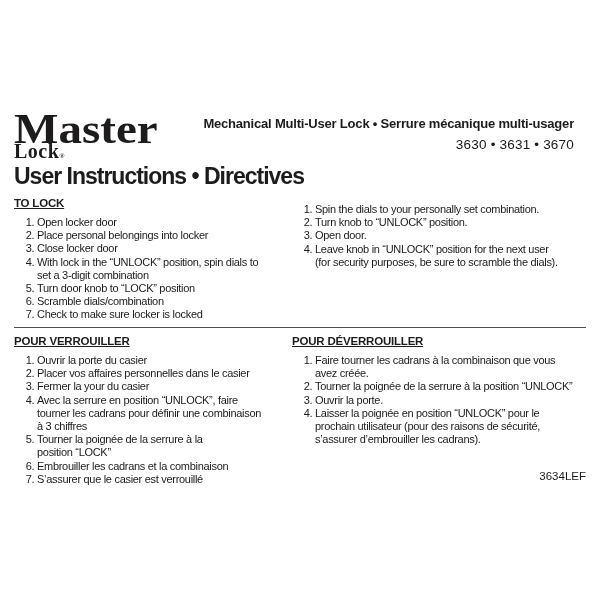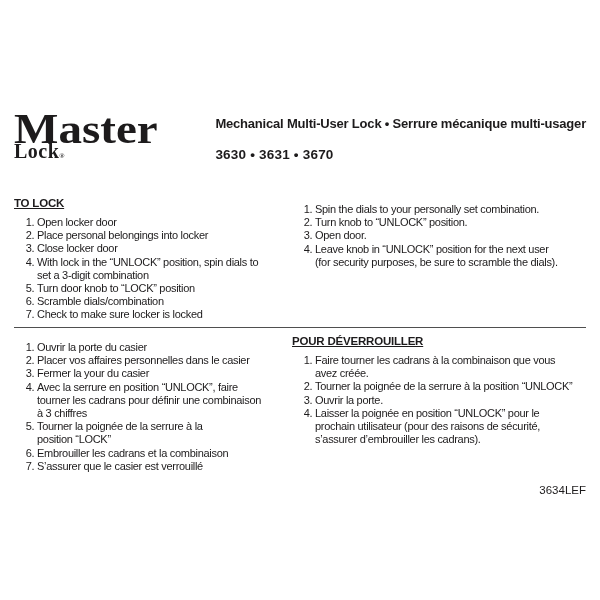--- a/index.html
+++ b/index.html
@@ -28,35 +28,35 @@
     line-height: 20px;
     margin-top: -5px;
     padding-right: 2px;
     letter-spacing: 0.5px;
     white-space: nowrap;
   }
   .logo-reg { font-size: 7px; vertical-align: baseline; }
 
   .header-titles {
     position: absolute;
-    right: 14px;
+    right: 26px;
     top: 116px;
-    text-align: left;
+    text-align: right;
   }
   .product-title {
     font-size: 13px;
     font-weight: bold;
     letter-spacing: -0.2px;
     line-height: 15px;
   }
   .model-numbers {
     font-size: 13.5px;
-    font-weight: bold;
+    font-weight: normal;
     letter-spacing: 0.2px;
-    margin-top: 16px;
+    margin-top: 6px;
   }
 
   .page-title {
     position: absolute;
     left: 14px;
     top: 163px;
     font-size: 23px;
     font-weight: bold;
     letter-spacing: -1px;
     white-space: nowrap;
@@ -100,38 +100,38 @@
     height: 0;
     border-top: 1.5px solid #4f4f4f;
   }
 
   .part-number {
     position: absolute;
     right: 14px;
     top: 470px;
     font-size: 11.5px;
     letter-spacing: 0px;
-    margin-top: 14px;
   }
 </style>
 </head>
 <body>
 
 <div class="sheet">
 
   <div class="logo">
     <div class="logo-master">Master</div>
     <div class="logo-lock"><span>Lock</span><span class="logo-reg">®</span></div>
   </div>
 
   <div class="header-titles">
     <div class="product-title">Mechanical Multi-User Lock • Serrure mécanique multi-usager</div>
     <div class="model-numbers">3630 • 3631 • 3670</div>
   </div>
 
+  <h1 class="page-title">User Instructions • Directives</h1>
 
   <div class="columns columns-en">
     <div class="section">
       <h3 class="section-heading">TO LOCK</h3>
       <ol class="instruction-list">
           <li>Open locker door</li>
           <li>Place personal belongings into locker</li>
           <li>Close locker door</li>
           <li>With lock in the “UNLOCK” position, spin dials to
 set a 3-digit combination</li>
@@ -148,20 +148,21 @@
           <li>Leave knob in “UNLOCK” position for the next user
 (for security purposes, be sure to scramble the dials).</li>
         </ol>
     </div>
   </div>
 
   <div class="divider"></div>
 
   <div class="columns columns-fr">
     <div class="section">
+      <h3 class="section-heading">POUR VERROUILLER</h3>
       <ol class="instruction-list">
           <li>Ouvrir la porte du casier</li>
           <li>Placer vos affaires personnelles dans le casier</li>
           <li>Fermer la your du casier</li>
           <li>Avec la serrure en position “UNLOCK”, faire
 tourner les cadrans pour définir une combinaison
 à 3 chiffres</li>
           <li>Tourner la poignée de la serrure à la
 position “LOCK”</li>
           <li>Embrouiller les cadrans et la combinaison</li>

